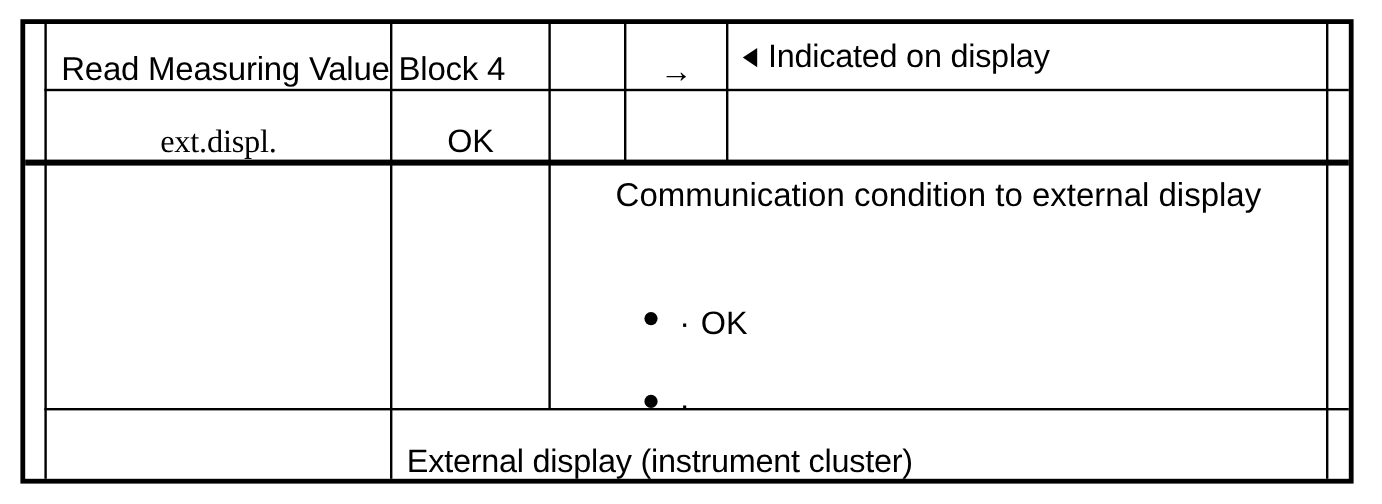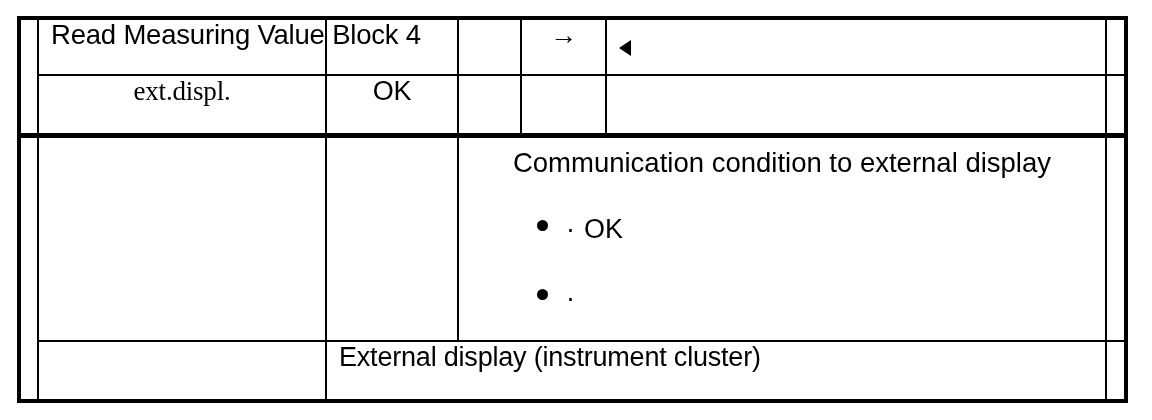--- a/index.html
+++ b/index.html
@@ -49,21 +49,21 @@
     top: 0;
     background: #000;
   }
   .vrule.thin { width: 2px; }
 
   
   .cell {
     position: absolute;
     box-sizing: border-box;
     display: flex;
-    align-items: flex-start;
+    align-items: flex-end;
     font-size: 27px;
     line-height: 1.12;
     letter-spacing: -0.2px;
     white-space: nowrap;
   }
   .cell.left   { justify-content: flex-start; padding-left: 12px; }
   .cell.center { justify-content: center; }
 
   .cell.block-title { font-size: 27.5px; }
 
@@ -157,20 +157,21 @@
     <div class="cell left block-title" style="left:18px; top:0px; width:286px; height:54px;">
       <span>Read Measuring Value Block 4</span>
     </div>
 
     <div class="cell center" style="left:501px; top:0px; width:83px; height:54px;">
       <span class="arrow-glyph">→</span>
     </div>
 
     <div class="cell left indicated-cell" style="left:586px; top:0px; width:498px; height:54px;">
       <span class="tri-left"></span>
+      <span>Indicated on display</span>
     </div>
 
     <div class="cell" style="left:1086px; top:0px; width:17px; height:54px;"></div>
     <div class="cell" style="left:0px; top:0px; width:16px; height:54px;"></div>
 
     <div class="cell center" style="left:18px; top:56px; width:286px; height:57px;font-family:Liberation Serif, serif;">
       <span>ext.displ.</span>
     </div>
 
     <div class="cell center" style="left:306px; top:56px; width:130px; height:57px;">
@@ -179,21 +180,21 @@
 
     <div class="cell" style="left:438px; top:56px; width:61px; height:57px;"></div>
     <div class="cell" style="left:501px; top:56px; width:83px; height:57px;"></div>
     <div class="cell" style="left:586px; top:56px; width:498px; height:57px;"></div>
     <div class="cell" style="left:1086px; top:56px; width:17px; height:57px;"></div>
     <div class="cell" style="left:0px; top:56px; width:16px; height:57px;"></div>
 
     <div class="cell" style="left:18px; top:118px; width:286px; height:202px;"></div>
     <div class="cell" style="left:306px; top:118px; width:130px; height:202px;"></div>
 
-    <div class="comm-panel" style="left:438px; top:118px; width:646px; height:202px;">
+    <div class="comm-panel" style="left:438px; top:118px; width:646px; height:202px;gap:40px;">
       <div class="comm-heading">Communication condition to external display</div>
       <ul class="bullet-list">
         <li class="bullet-row first">
           <span class="big-dot"></span>
           <span class="mid-dot">·</span>
           <span>OK</span>
         </li>
         <li class="bullet-row second">
           <span class="big-dot"></span>
           <span class="mid-dot">·</span>

